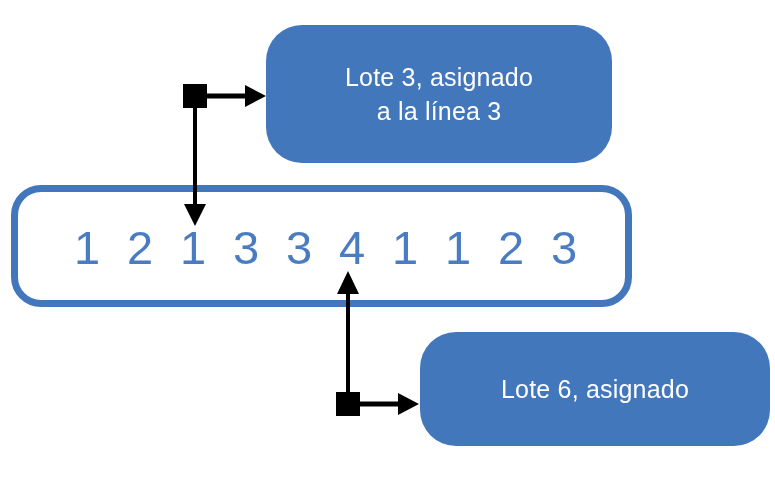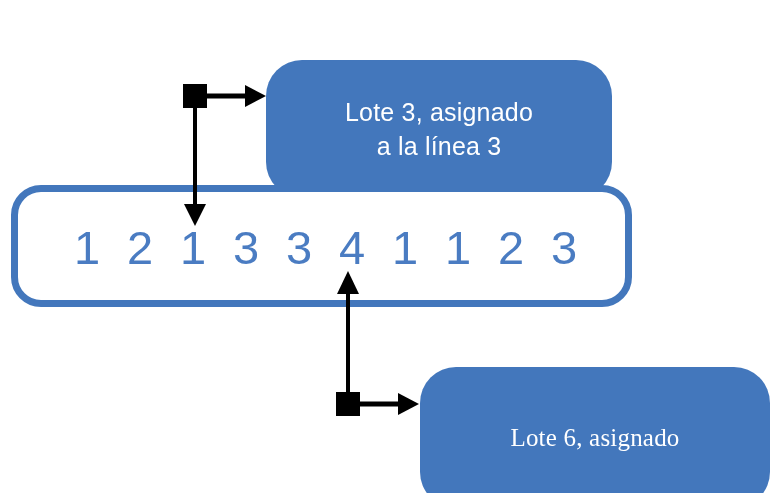--- a/index.html
+++ b/index.html
@@ -21,34 +21,32 @@
     border-radius: 36px;
     color: #ffffff;
     display: flex;
     flex-direction: column;
     align-items: center;
     justify-content: center;
     text-align: center;
     font-size: 25px;
     line-height: 34px;
     letter-spacing: 0.2px;
-    margin-top: 35px;
   }
   .callout-top {
     left: 266px;
     top: 25px;
     width: 346px;
     height: 138px;
   }
   .callout-bottom {
     left: 420px;
     top: 332px;
     width: 350px;
-    height: 141px;
-    font-family: Liberation Serif, serif;
+    height: 114px;
   }
   .sequence-box {
     position: absolute;
     left: 11px;
     top: 185px;
     width: 621px;
     height: 122px;
     box-sizing: border-box;
     border: 7px solid #4377bc;
     border-radius: 30px;

